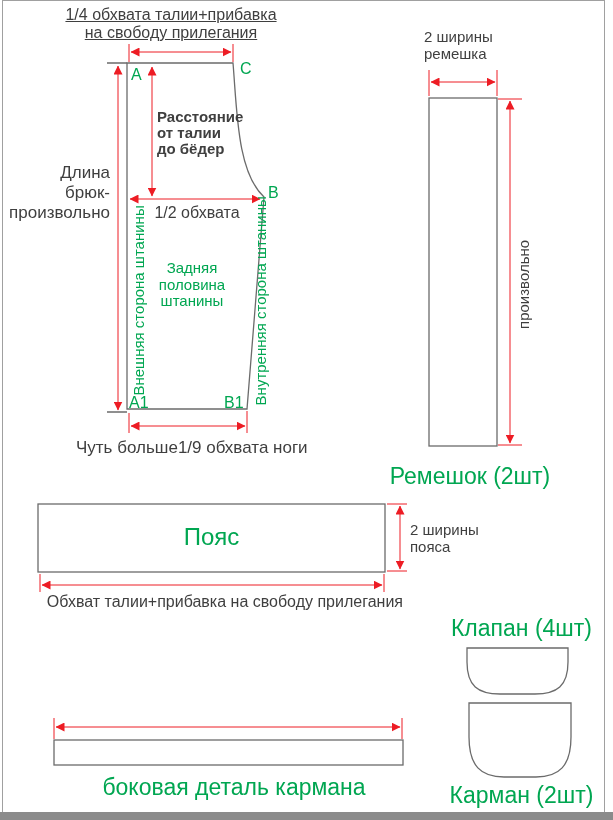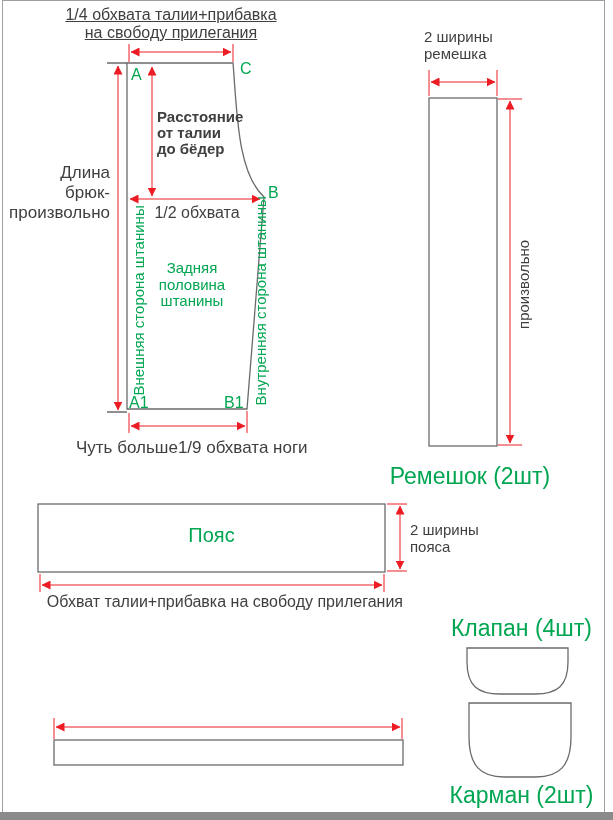--- a/index.html
+++ b/index.html
@@ -8,21 +8,21 @@
   .canvas svg{position:absolute;left:0;top:0;}
   .lbl{position:absolute;color:#3f3f3f;line-height:1.12;white-space:nowrap;}
   .wrap{white-space:normal;}
   .green{color:#00a651;}
   .c{text-align:center;}
   .r{text-align:right;}
   .f15{font-size:15px;}
   .f16{font-size:16px;}
   .f17{font-size:17px;}
   .big{font-size:23px;}
-  .belt-name{font-size:20px;}
+  .belt-name{font-size:24px;}
   .ln{display:block;}
   .rot{transform:rotate(-90deg);}
   .frame-line{position:absolute;background:#a0a0a0;}
   .bottom-bar{position:absolute;left:0;top:812px;width:613px;height:8px;background:#8b8b8b;}
 </style>
 </head>
 <body>
 
 <div class="canvas">
 
@@ -118,18 +118,19 @@
   <div class="lbl belt-name c green" style="left:38px;top:524px;width:347px;">Пояс</div>
   <div class="lbl f15" style="left:410px;top:521px;line-height:17px;">
     <span class="ln">2 ширины</span>
     <span class="ln">пояса</span>
   </div>
   <div class="lbl f16 c" style="left:31px;top:593px;width:372px;text-align:right;">Обхват талии+прибавка на свободу прилегания</div>
 
   <div class="lbl big c green" style="left:439px;top:616px;width:165px;">Клапан (4шт)</div>
   <div class="lbl big c green" style="left:439px;top:783px;width:165px;">Карман (2шт)</div>
 
+  <div class="lbl big c green" style="left:89px;top:775px;width:290px;">боковая деталь кармана</div>
 
   <div class="frame-line" style="left:2px;top:0;width:603px;height:1px;"></div>
   <div class="frame-line" style="left:2px;top:0;width:1px;height:812px;"></div>
   <div class="frame-line" style="left:604px;top:0;width:1px;height:812px;"></div>
   <div class="bottom-bar"></div>
 </div>
 
 </body></html>

